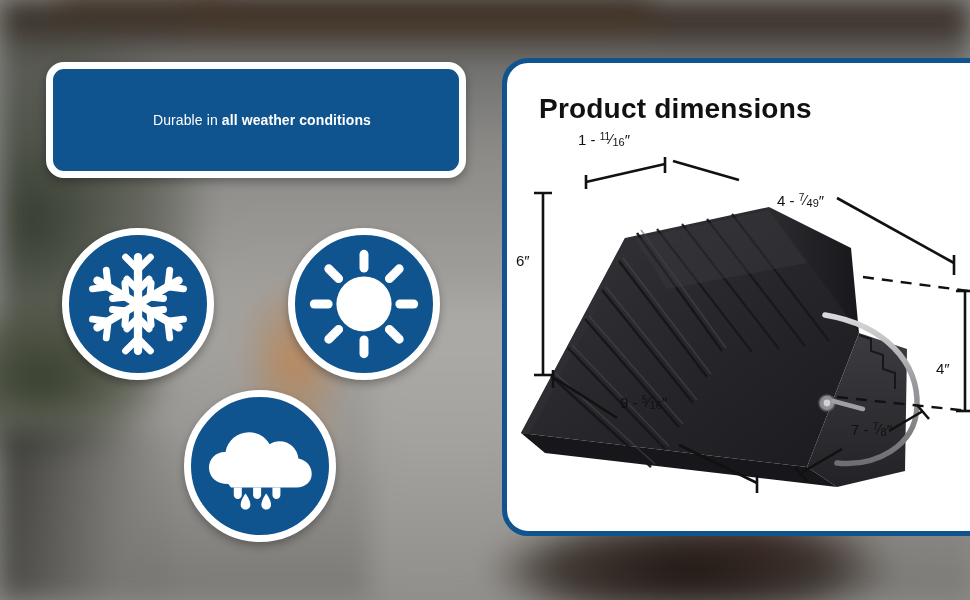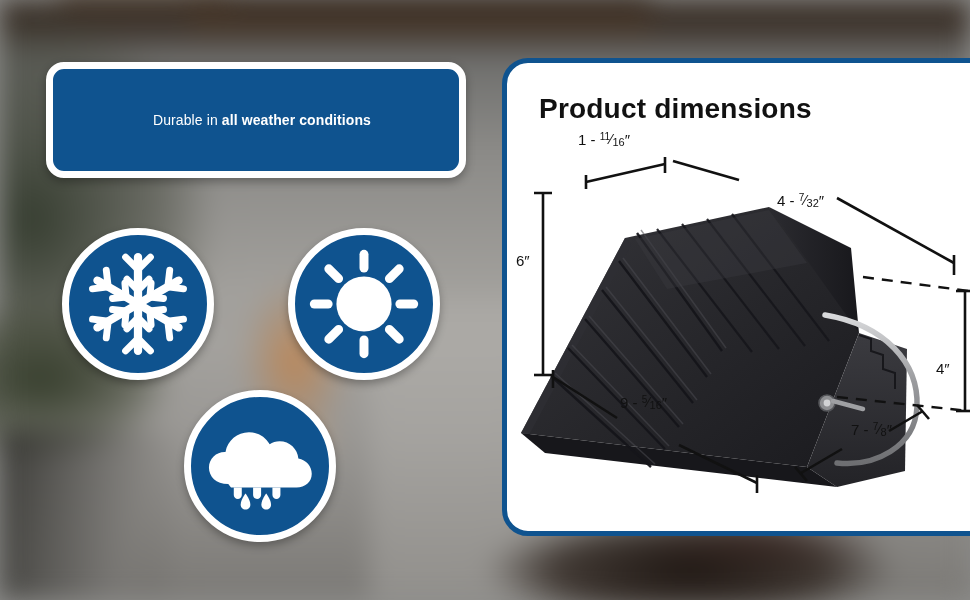--- a/index.html
+++ b/index.html
@@ -340,21 +340,21 @@
       </svg>
     </div>
 
   </div>
 
   <div class="dim" id="dim-width">
     <span>1 - </span><span class="frac"><span class="num">11</span><span class="sl">⁄</span><span class="den">16</span></span><span>″</span>
   </div>
 
   <div class="dim" id="dim-length">
-    <span>4 - </span><span class="frac"><span class="num">7</span><span class="sl">⁄</span><span class="den">32</span></span><span>″</span>
+    <span>4 - </span><span class="frac"><span class="num">7</span><span class="sl">⁄</span><span class="den">49</span></span><span>″</span>
   </div>
 
   <div class="dim" id="dim-height">6″</div>
 
   <div class="dim" id="dim-base">
     <span>9 - </span><span class="frac"><span class="num">5</span><span class="sl">⁄</span><span class="den">16</span></span><span>″</span>
   </div>
 
   <div class="dim" id="dim-depth">
     <span>7 - </span><span class="frac"><span class="num">7</span><span class="sl">⁄</span><span class="den">8</span></span><span>″</span>

